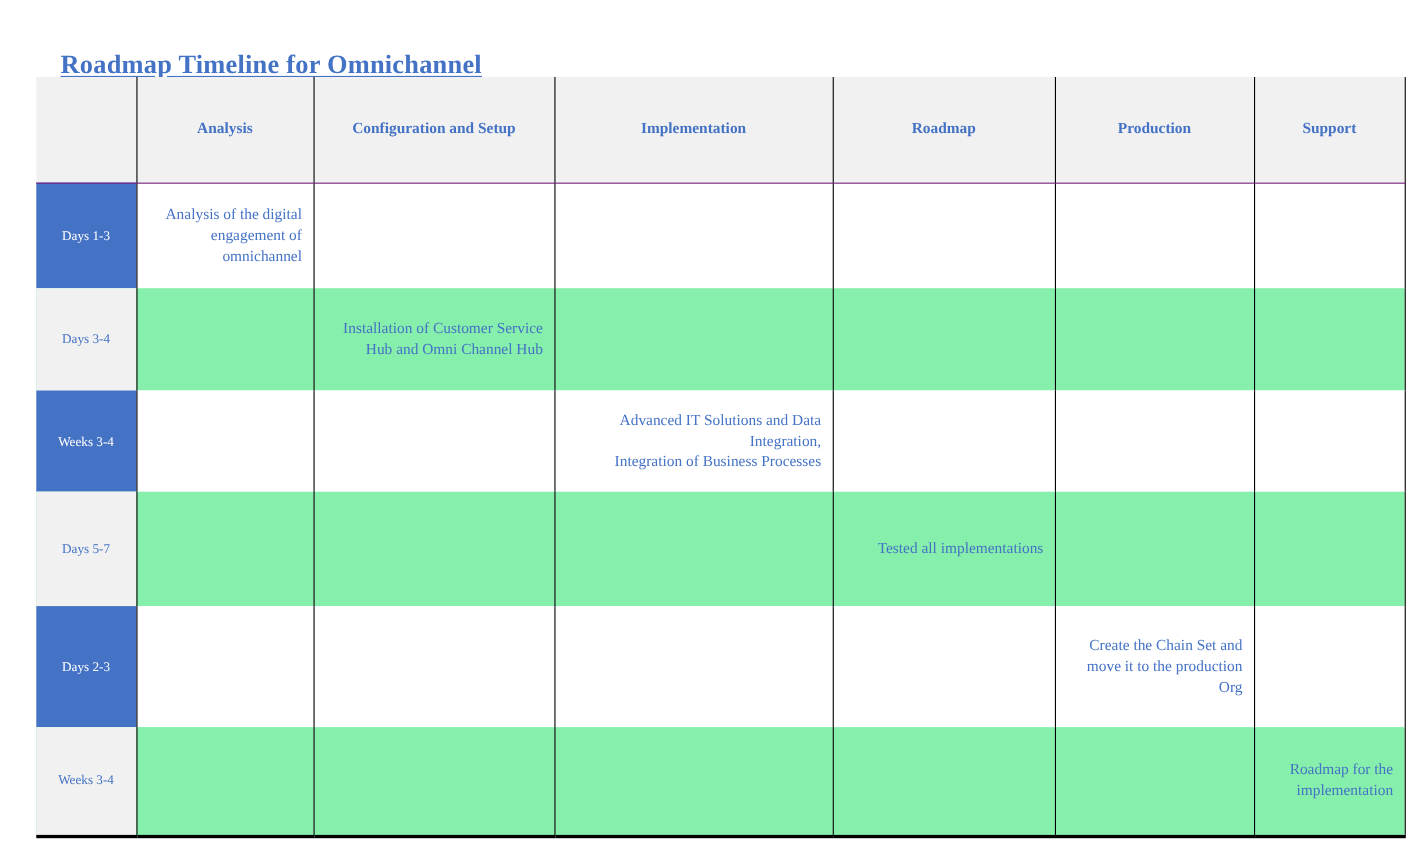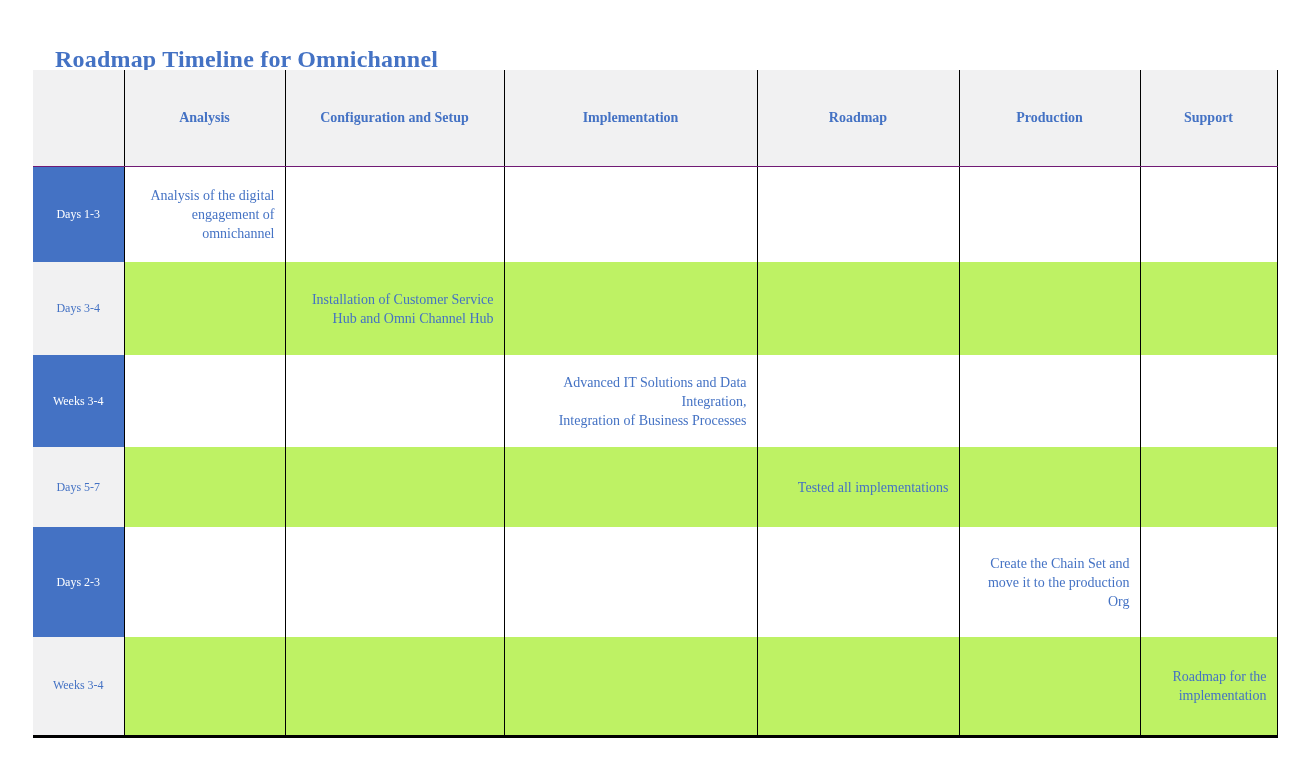--- a/index.html
+++ b/index.html
@@ -56,26 +56,26 @@
     white-space: pre-line;
   }
   tbody th.rowlabel {
     font-weight: normal;
     text-align: center;
     vertical-align: middle;
     font-size: 12px;
   }
   tr.band-a { background: #ffffff; }
   tr.band-a th.rowlabel { background: #4472C4; color: #ffffff; }
-  tr.band-b { background: #bef264; }
+  tr.band-b { background: #86efac; }
   tr.band-b th.rowlabel { background: #F1F1F2; color: #4472C4; }
   tr.r1 { height: 96px; }
   tr.r2 { height: 93px; }
   tr.r3 { height: 92px; }
-  tr.r4 { height: 80px; font-family: Liberation Serif, serif; }
+  tr.r4 { height: 104px; font-family: Liberation Serif, serif; }
   tr.r5 { height: 110px; }
   tr.r6 { height: 99px; }
   tbody tr:last-child th, tbody tr:last-child td {
     border-bottom: 3px solid #000000;
   }
 </style>
 </head>
 <body>
 
 <h1 class="page-title">Roadmap Timeline for Omnichannel</h1>

